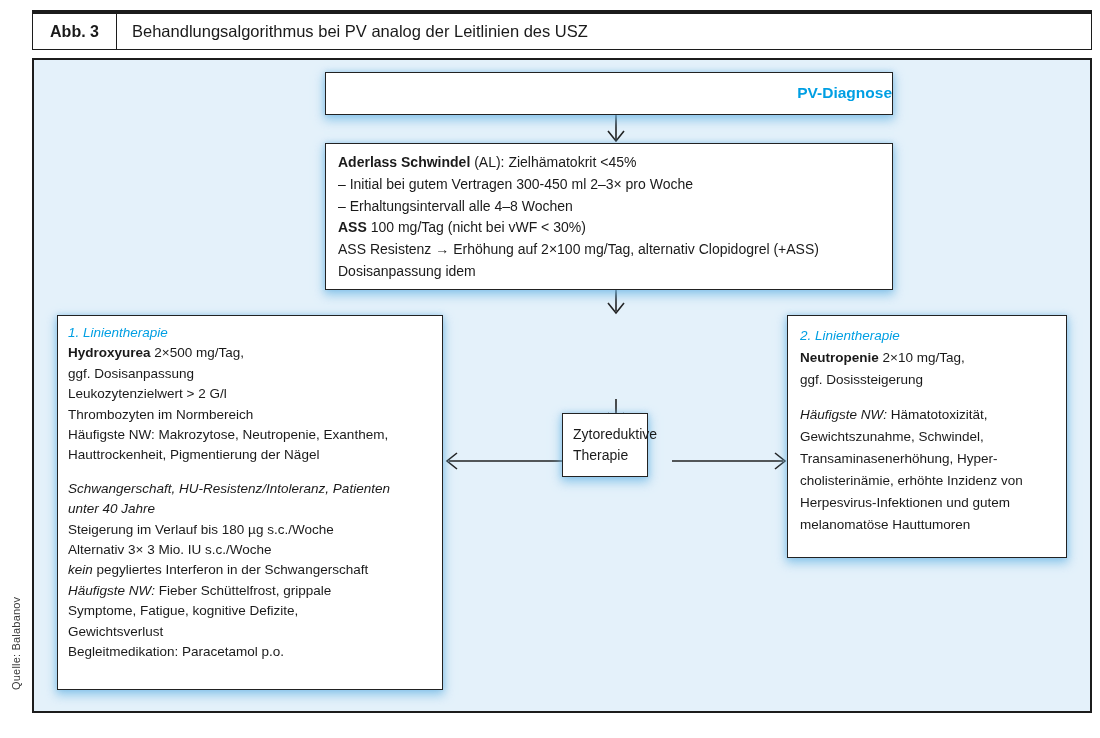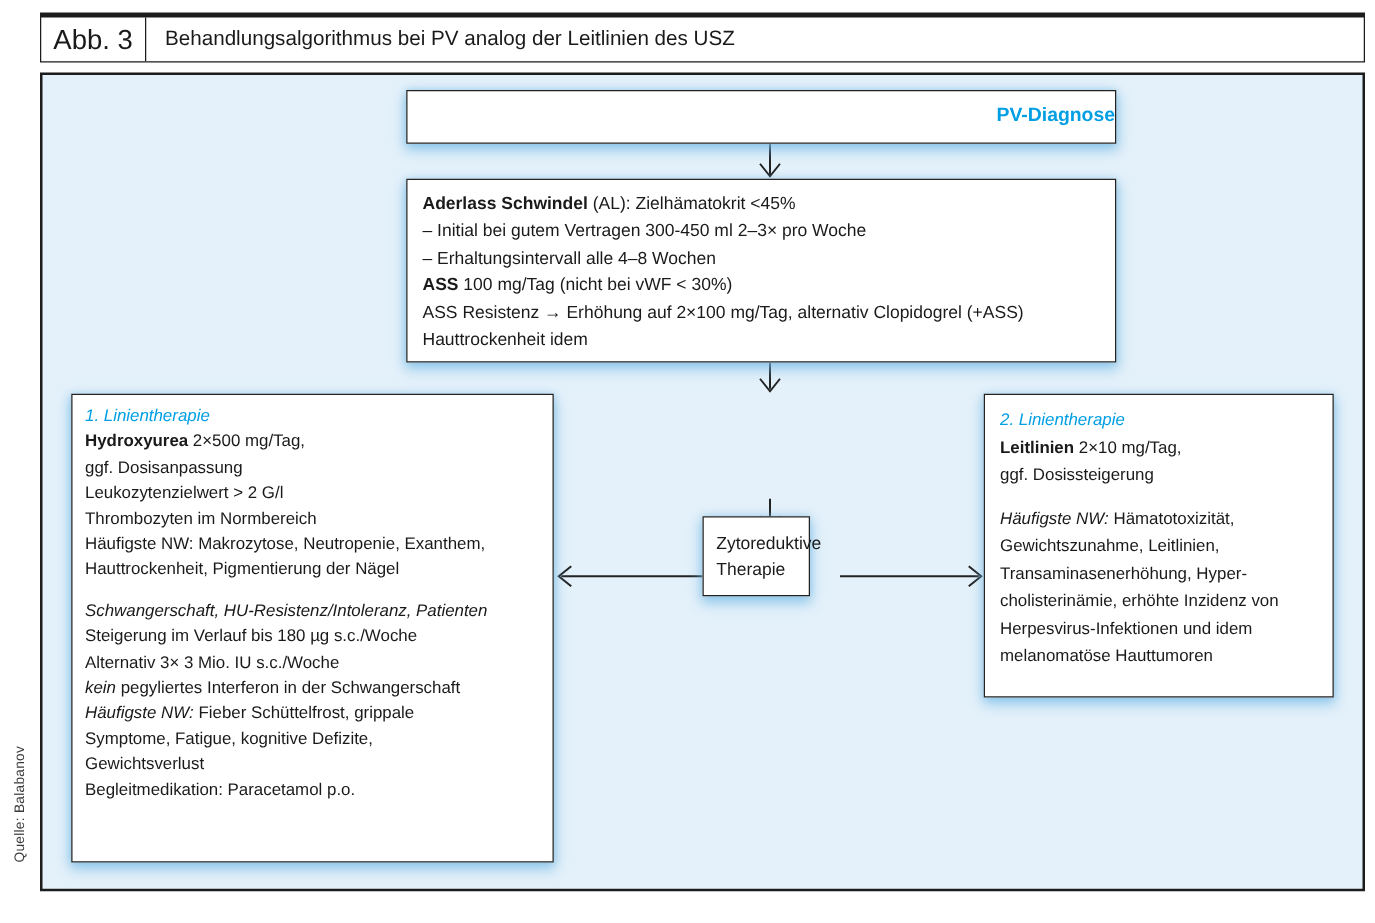--- a/index.html
+++ b/index.html
@@ -13,21 +13,21 @@
   #stage{position:relative;width:1100px;height:738px;background:#fff;overflow:hidden;}
 
   
   .fig-header{
     position:absolute;left:32px;top:10px;width:1060px;height:40px;
     background:#fff;border:1.5px solid var(--border);border-top:4px solid var(--border);
     box-sizing:border-box;display:flex;align-items:stretch;
   }
   .fig-label{
     width:84px;border-right:1.5px solid var(--border);display:flex;align-items:center;justify-content:center;
-    font-weight:normal;font-size:22px;box-sizing:border-box;text-align:right;
+    font-weight:bold;font-size:16px;box-sizing:border-box;text-align:right;
   }
   .fig-title{display:flex;align-items:center;padding-left:15px;font-size:16.5px;}
 
   
   .panel{
     position:absolute;left:32px;top:58px;width:1060px;height:655px;
     background:var(--panel-bg);border:2px solid var(--border);box-sizing:border-box;
   }
 
   
@@ -101,54 +101,55 @@
   <div id="box-pv" class="node">
     <span class="title">PV-Diagnose</span>
   </div>
 
   <div id="box-aderlass" class="node">
       <div class="ln"><span class="b">Aderlass Schwindel</span><span> (AL): Zielhämatokrit &lt;45%</span></div>
       <div class="ln"><span>–  Initial bei gutem Vertragen 300-450 ml 2–3× pro Woche</span></div>
       <div class="ln"><span>–  Erhaltungsintervall alle 4–8 Wochen</span></div>
       <div class="ln"><span class="b">ASS</span><span> 100 mg/Tag (nicht bei vWF &lt; 30%)</span></div>
       <div class="ln"><span>ASS Resistenz → Erhöhung auf 2×100 mg/Tag, alternativ Clopidogrel (+ASS)</span></div>
-      <div class="ln"><span>Hauttrockenheit idem</span></div>
+      <div class="ln"><span>Dosisanpassung idem</span></div>
     </div>
 
 
   <div id="box-zyto" class="node">
       <div class="ln"><span>Zytoreduktive</span></div>
       <div class="ln"><span>Therapie</span></div>
     </div>
 
   <div id="box-line1" class="node">
       <div class="ln"><span class="i accent">1. Linientherapie</span></div>
       <div class="ln"><span class="b">Hydroxyurea</span><span> 2×500 mg/Tag,</span></div>
       <div class="ln"><span>ggf. Dosisanpassung</span></div>
       <div class="ln"><span>Leukozytenzielwert &gt; 2 G/l</span></div>
       <div class="ln"><span>Thrombozyten im Normbereich</span></div>
       <div class="ln"><span>Häufigste NW: Makrozytose, Neutropenie, Exanthem,</span></div>
       <div class="ln"><span>Hauttrockenheit, Pigmentierung der Nägel</span></div>
       <div class="ln gap"></div>
       <div class="ln"><span class="i">Schwangerschaft, HU-Resistenz/Intoleranz, Patienten</span></div>
+      <div class="ln"><span class="i">unter 40 Jahre</span></div>
       <div class="ln"><span>Steigerung im Verlauf bis 180 µg s.c./Woche</span></div>
       <div class="ln"><span>Alternativ 3× 3 Mio. IU s.c./Woche</span></div>
       <div class="ln"><span class="i">kein</span><span> pegyliertes Interferon in der Schwangerschaft</span></div>
       <div class="ln"><span class="i">Häufigste NW:</span><span> Fieber Schüttelfrost, grippale</span></div>
       <div class="ln"><span>Symptome, Fatigue, kognitive Defizite,</span></div>
       <div class="ln"><span>Gewichtsverlust</span></div>
       <div class="ln"><span>Begleitmedikation: Paracetamol p.o.</span></div>
     </div>
 
   <div id="box-line2" class="node">
       <div class="ln"><span class="i accent">2. Linientherapie</span></div>
-      <div class="ln"><span class="b">Leitlinien</span><span> 2×10 mg/Tag,</span></div>
+      <div class="ln"><span class="b">Neutropenie</span><span> 2×10 mg/Tag,</span></div>
       <div class="ln"><span>ggf. Dosissteigerung</span></div>
       <div class="ln gap"></div>
       <div class="ln"><span class="i">Häufigste NW:</span><span> Hämatotoxizität,</span></div>
-      <div class="ln"><span>Gewichtszunahme, Leitlinien,</span></div>
+      <div class="ln"><span>Gewichtszunahme, Schwindel,</span></div>
       <div class="ln"><span>Transaminasenerhöhung, Hyper-</span></div>
       <div class="ln"><span>cholisterinämie, erhöhte Inzidenz von</span></div>
-      <div class="ln"><span>Herpesvirus-Infektionen und idem</span></div>
+      <div class="ln"><span>Herpesvirus-Infektionen und gutem</span></div>
       <div class="ln"><span>melanomatöse Hauttumoren</span></div>
     </div>
 
 </div>
 
 </body></html>

